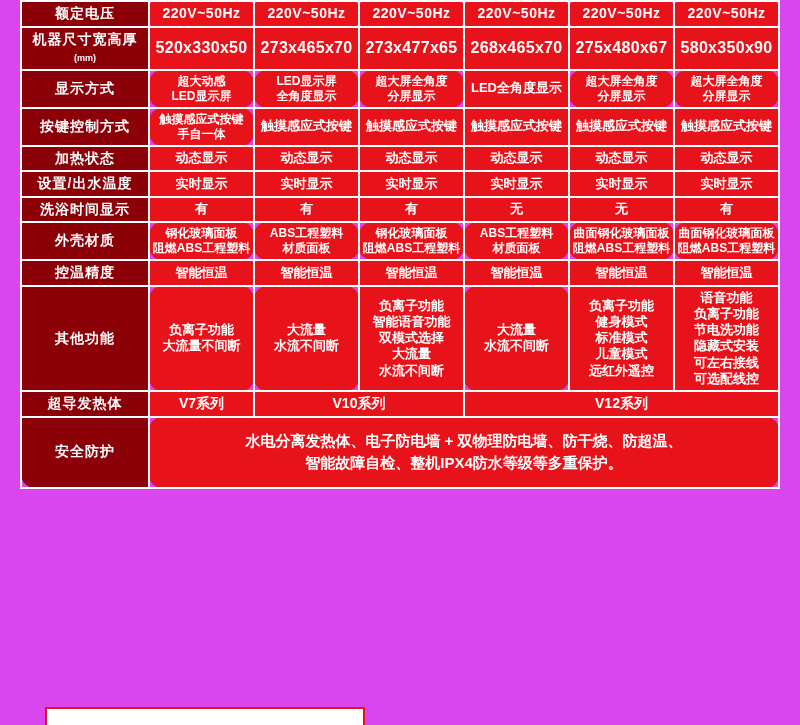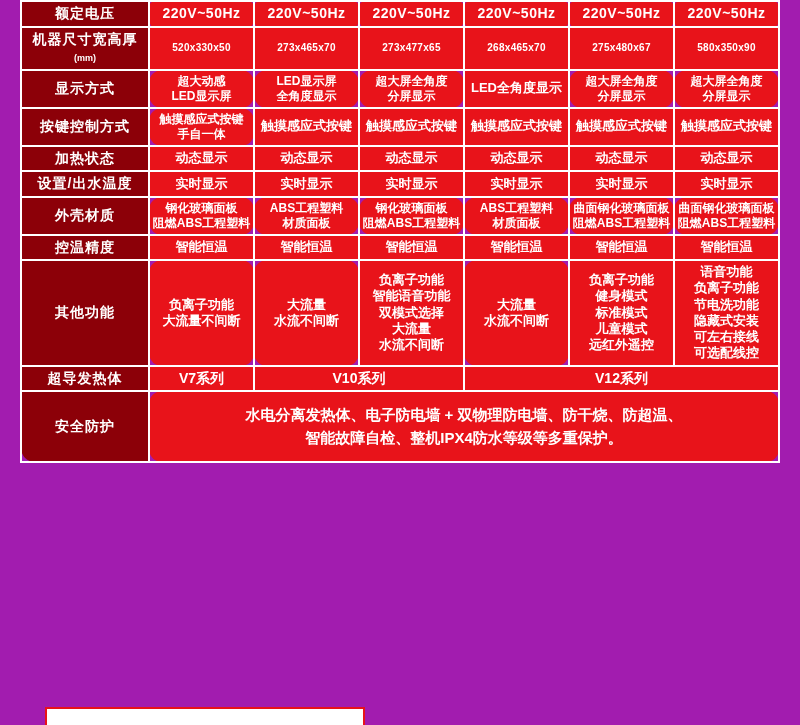--- a/index.html
+++ b/index.html
@@ -6,21 +6,21 @@
   html, body {
     margin: 0; padding: 0;
     width: 800px; height: 725px;
     background: #ffffff;
     font-family: "Liberation Sans", sans-serif;
   }
   .page {
     position: relative;
     width: 800px;
     height: 725px;
-    background: #a21caf;
+    background: #d946ef;
     overflow: hidden;
   }
   table.spec {
     border-collapse: collapse;
     width: 760px;
     margin: 0 auto;
     table-layout: fixed;
   }
   table.spec td {
     border: 2px solid #ffffff;
@@ -48,21 +48,21 @@
   }
   td.val.small {
     font-size: 12px;
     border-radius: 13px;
   }
   td.val.tiny {
     font-size: 11px;
   }
   td.val .ln { display: block; }
   .r-volt td.val { font-size: 14px; letter-spacing: .5px; border-radius: 6px; }
-  .r-size td.val { font-size: 10px; letter-spacing: .3px; }
+  .r-size td.val { font-size: 16px; letter-spacing: .3px; }
   .r-other td.val { font-size: 13px; }
   .r-heat td.val { font-size: 14px; }
   .r-safe td.val {
     font-size: 15px;
     line-height: 1.5;
     padding: 12px 8px;
   }
   
   tr:first-child td.label { border-top-left-radius: 0; }
   tr.r-safe td.label {
@@ -209,20 +209,41 @@
           <td class="val">
             <span class="ln">实时显示</span>
           </td>
           <td class="val">
             <span class="ln">实时显示</span>
           </td>
           <td class="val">
             <span class="ln">实时显示</span>
           </td>
         </tr>
+        <tr class="r-time">
+          <td class="label"><span>洗浴时间显示</span></td>
+          <td class="val">
+            <span class="ln">有</span>
+          </td>
+          <td class="val">
+            <span class="ln">有</span>
+          </td>
+          <td class="val">
+            <span class="ln">有</span>
+          </td>
+          <td class="val">
+            <span class="ln">无</span>
+          </td>
+          <td class="val">
+            <span class="ln">无</span>
+          </td>
+          <td class="val">
+            <span class="ln">有</span>
+          </td>
+        </tr>
         <tr class="r-shell">
           <td class="label"><span>外壳材质</span></td>
           <td class="val small">
             <span class="ln">钢化玻璃面板</span>
             <span class="ln">阻燃ABS工程塑料</span>
           </td>
           <td class="val small">
             <span class="ln">ABS工程塑料</span>
             <span class="ln">材质面板</span>
           </td>

